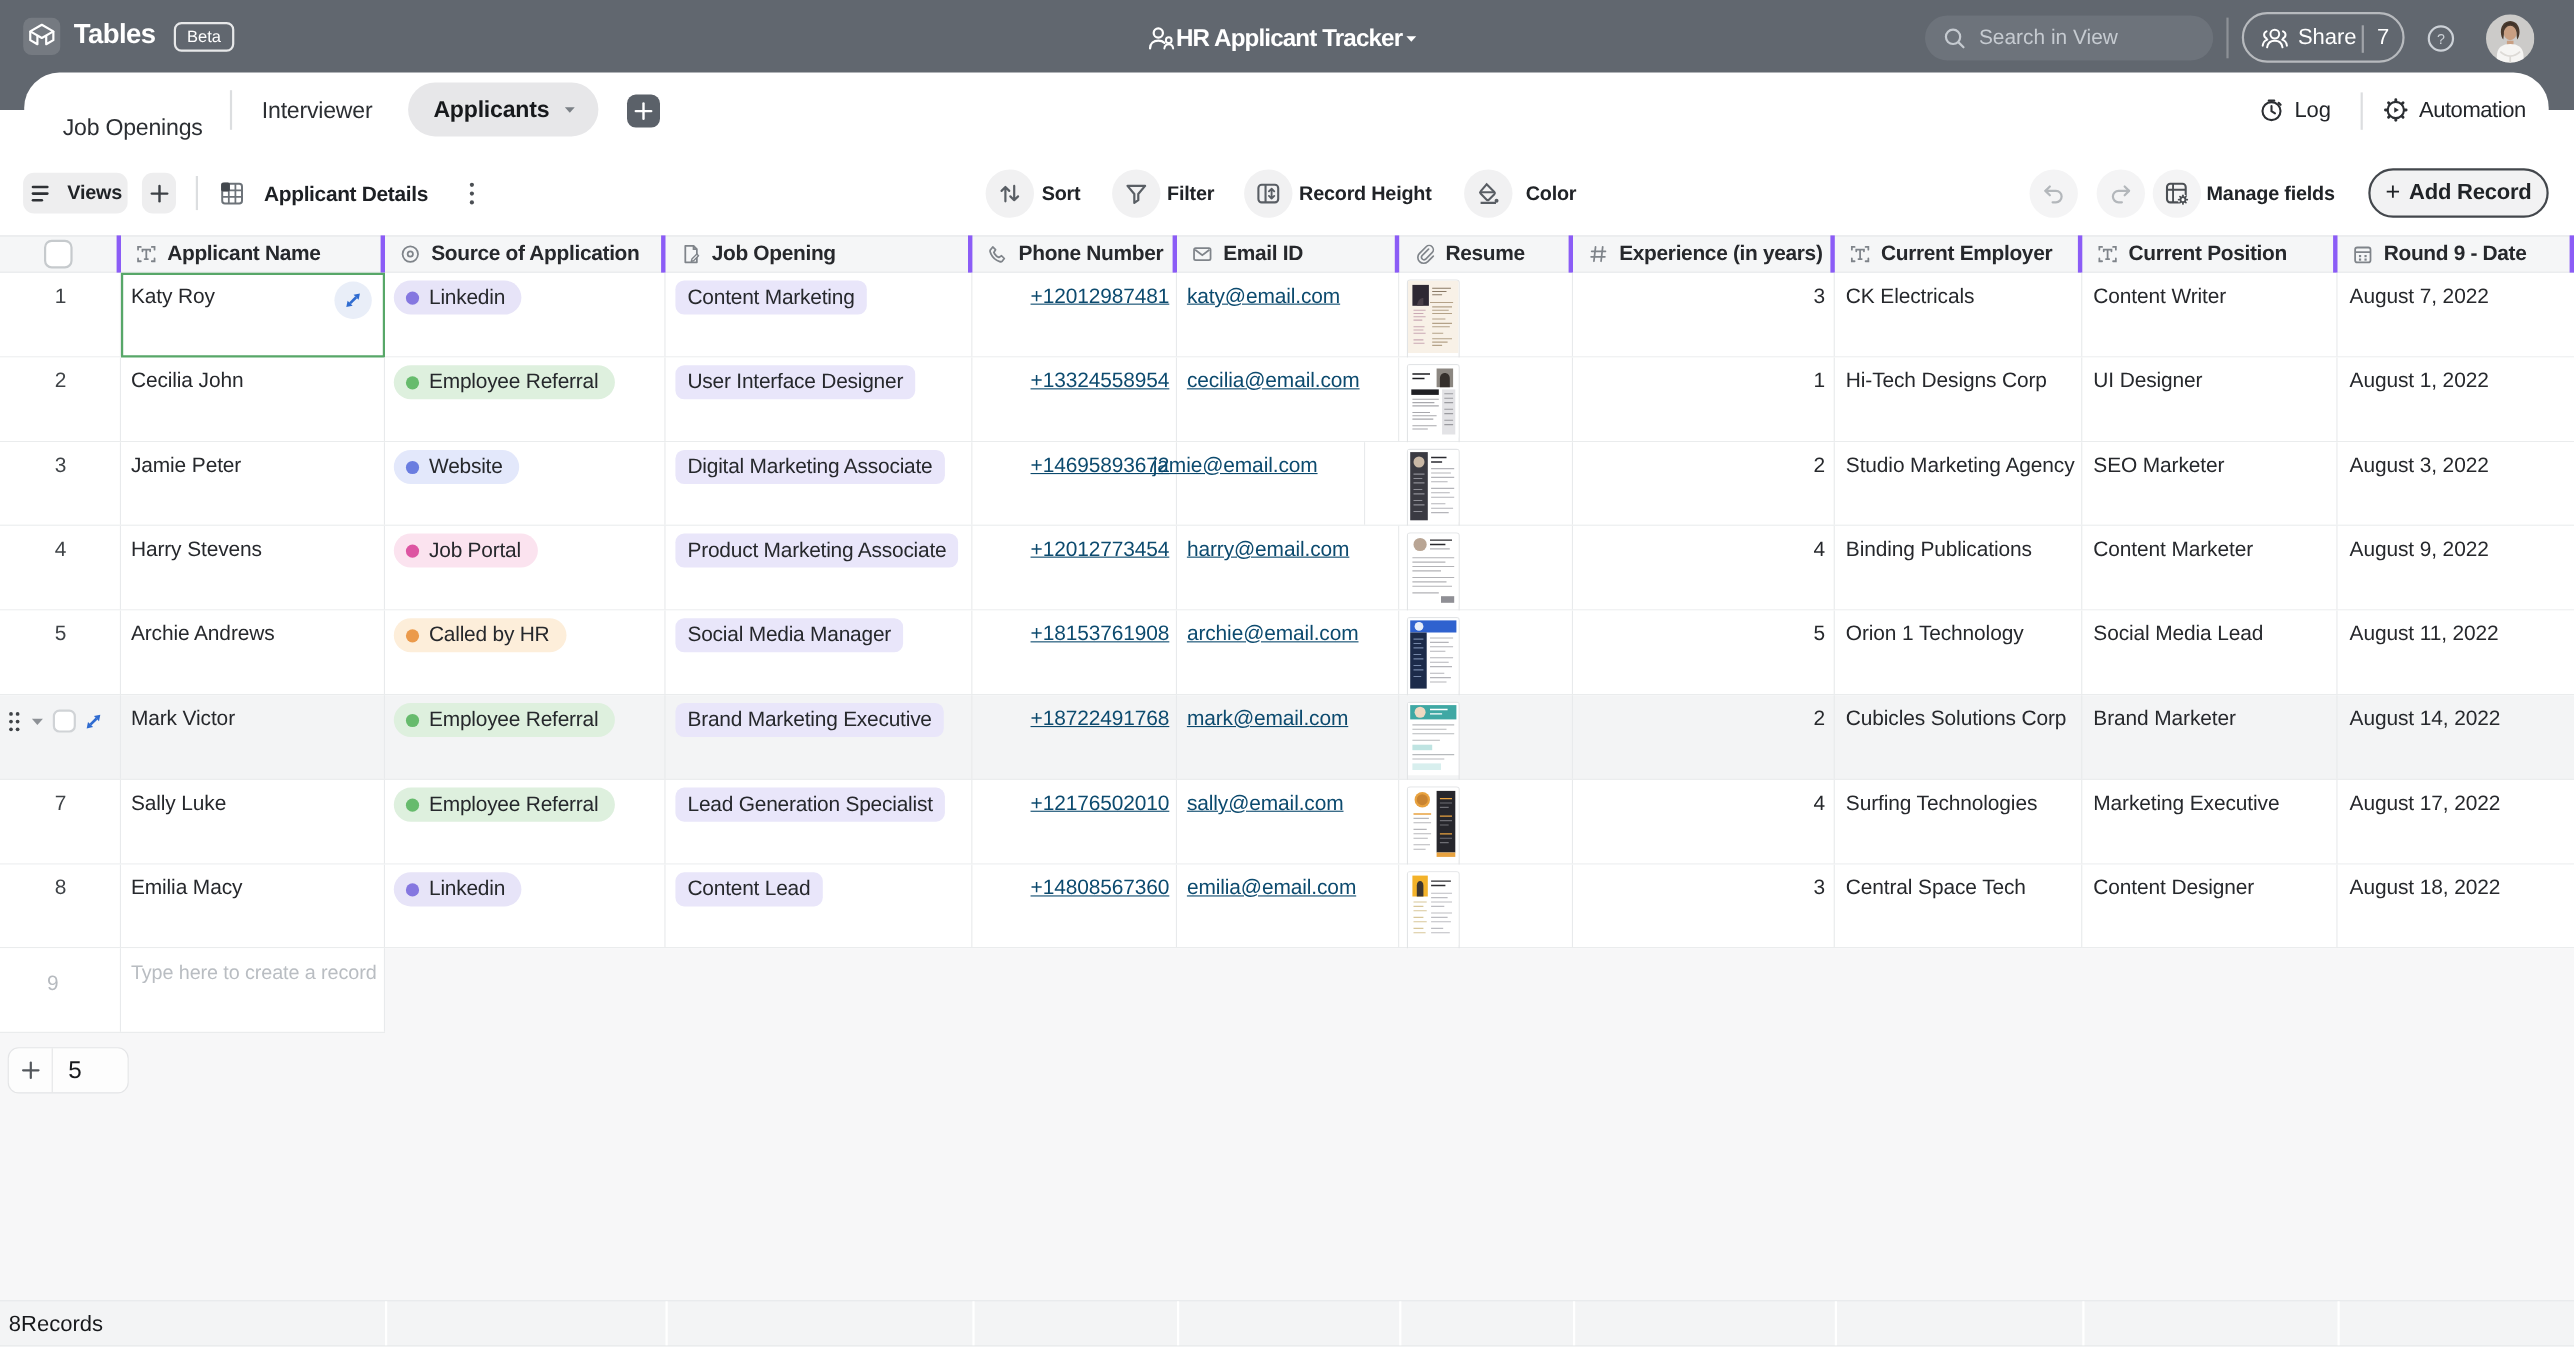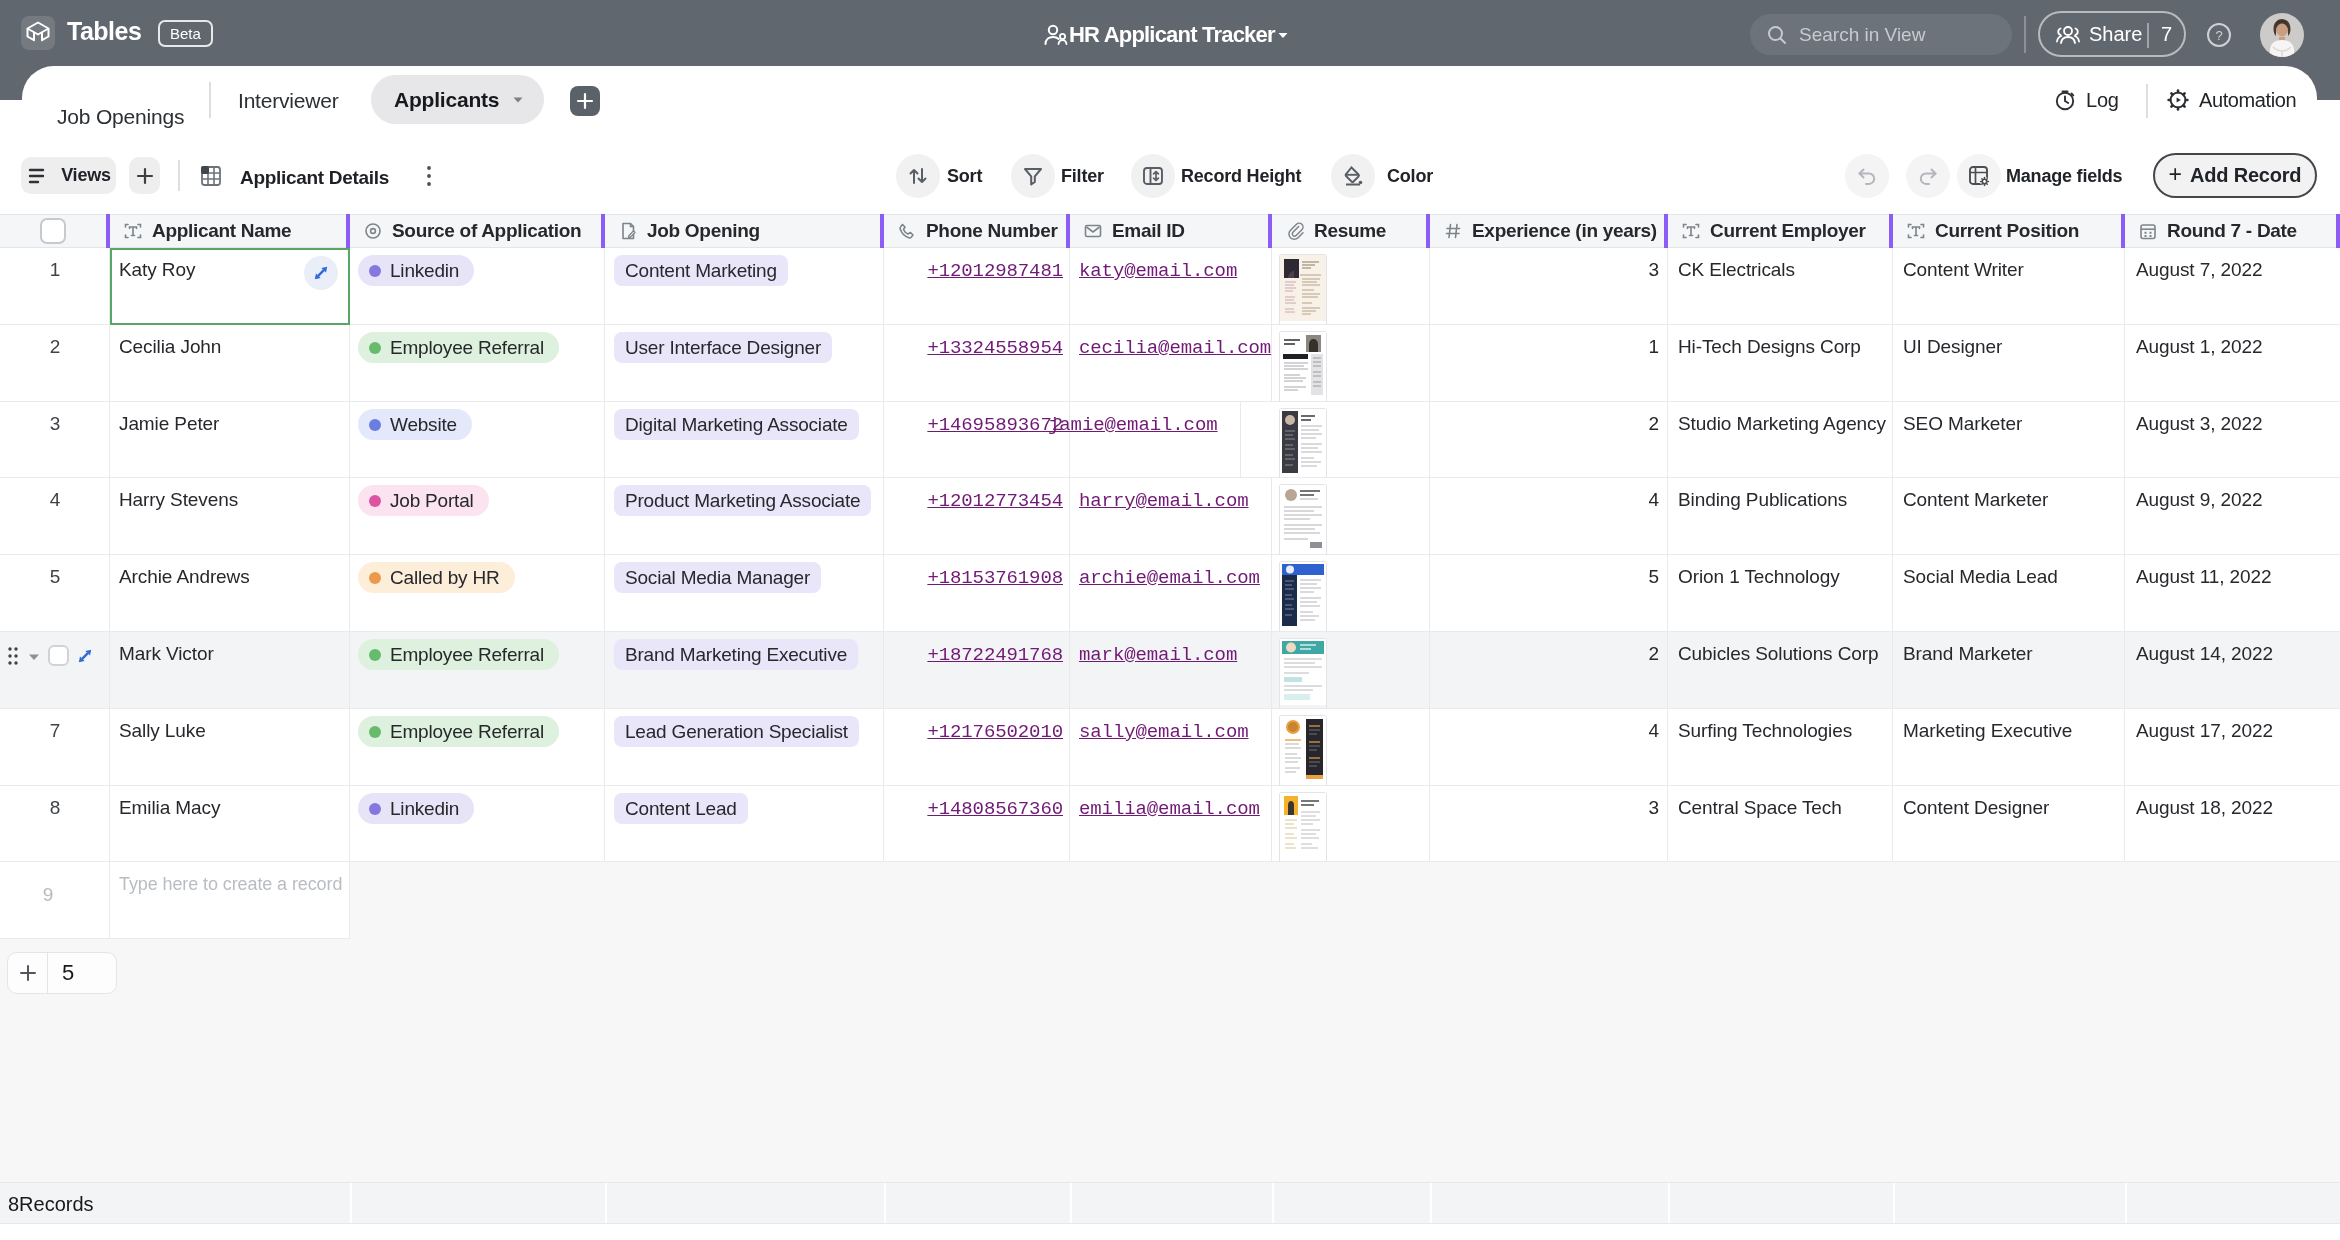--- a/index.html
+++ b/index.html
@@ -14,21 +14,21 @@
 .tbtn{background:#eeeeef;border-radius:10px;display:flex;align-items:center;justify-content:center;}
 .circ{background:#f1f1f2;border-radius:50%;width:44px;height:44px;display:flex;align-items:center;justify-content:center;}
 .tlabel{font-size:18px;font-weight:bold;letter-spacing:-0.2px;color:#202327;}
 .hdr-cell{position:absolute;top:0;height:100%;display:flex;align-items:center;gap:9px;font-size:19px;font-weight:bold;letter-spacing:-0.3px;color:#26282c;padding-left:13px;border-right:4px solid #8b5cf6;}
 .cell{position:absolute;top:0;height:100%;border-right:1px solid #e8eaec;font-size:19px;letter-spacing:-0.1px;color:#26282c;}
 .ctext{padding:11px 0 0 9px;}
 .chip{display:inline-flex;align-items:center;height:31px;border-radius:16px;font-size:19px;letter-spacing:-0.2px;color:#26282c;white-space:nowrap;}
 .dotchip{gap:9px;padding:0 15px 0 11px;}
 .dot{width:12px;height:12px;border-radius:50%;}
 .jobchip{padding:0 11px;border-radius:8px;background:#e9e6fa;}
-.link{color:#701a75;text-decoration:underline;font-family:Liberation Mono, monospace;}
+.link{color:#0c4a6e;text-decoration:underline;}
 </style></head><body>
 <div class="abs topbar"></div>
 <div class="abs sheet"></div>
 <div class="abs tabbar"></div>
 <div class="abs" style="left:21px;top:16px;width:34px;height:34px;"><svg width="34" height="34" viewBox="0 0 34 34" style="" xmlns="http://www.w3.org/2000/svg">
       <rect x="0" y="0" width="34" height="34" rx="8" fill="rgba(255,255,255,0.13)"></rect>
 <path d="M17 6.5 L27.5 12.5 L17 18.5 L6.5 12.5 Z" fill="none" stroke="#fff" stroke-width="2" stroke-linejoin="round"></path>
 <path d="M6.5 12.5 V20.5 L13 24.2 V16.2" fill="none" stroke="#fff" stroke-width="2" stroke-linejoin="round"></path>
 <path d="M27.5 12.5 V20.5 L21 24.2 V16.2" fill="none" stroke="#fff" stroke-width="2" stroke-linejoin="round"></path>
     </svg></div>
@@ -315,21 +315,21 @@
       <span style="width:20px;height:20px;flex:none;"><svg width="20" height="20" viewBox="0 0 20 20" style="" xmlns="http://www.w3.org/2000/svg">
           <rect x="3" y="4" width="14" height="13.5" rx="2" fill="none" stroke="#7f848a" stroke-width="1.6"></rect>
 <path d="M3 8.2 h14" stroke="#7f848a" stroke-width="1.6"></path>
 <g fill="#7f848a">
             <rect x="6.5" y="10.8" width="2" height="2"></rect>
             <rect x="11.5" y="10.8" width="2" height="2"></rect>
             <rect x="6.5" y="14" width="2" height="2"></rect>
             <rect x="11.5" y="14" width="2" height="2"></rect>
           </g>
         </svg></span>
-      <span style="white-space:nowrap;">Round 7 -  Date</span>
+      <span style="white-space:nowrap;">Round 9 -  Date</span>
     </div>
 </div>
 <div class="abs" style="left:0;top:248px;width:2340px;height:77px;background:#fff;border-bottom:1px solid #e8eaec;">
 <div class="cell" style="left:0;width:110px;">
       <div style="padding-top:11px;text-align:center;width:110px;color:#3f4347;">1</div>
     </div>
 <div class="cell" style="left:110px;width:240px;border:2px solid #57a768;border-bottom-width:3px;height:78px;">
 <div style="padding:9px 0 0 7px;">Katy Roy</div>
 <div class="abs" style="right:10px;top:6px;width:34px;height:34px;background:#e9eef8;border-radius:50%;display:flex;align-items:center;justify-content:center;">
         <svg width="20" height="20" viewBox="0 0 20 20" style="" xmlns="http://www.w3.org/2000/svg">

